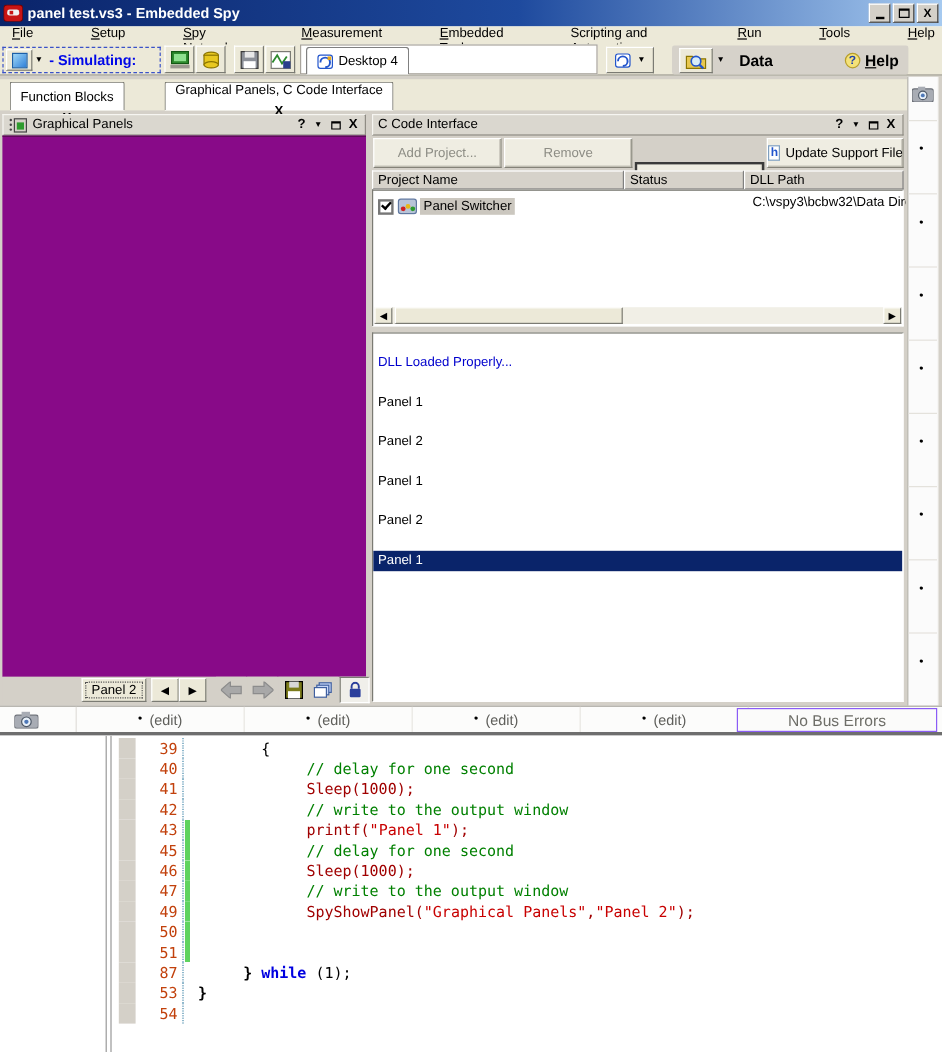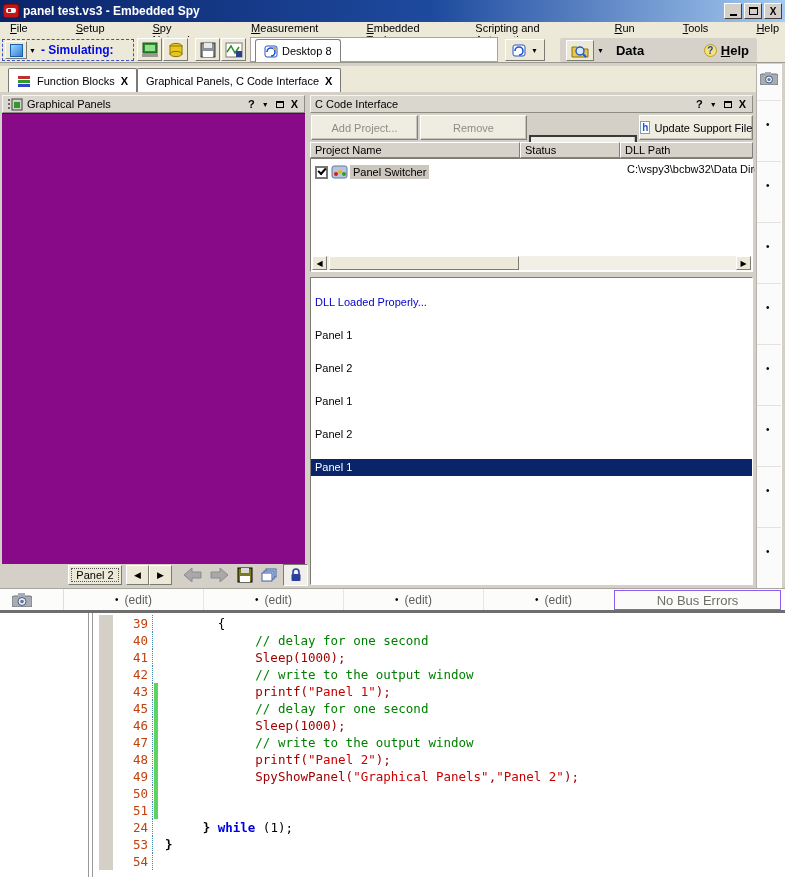--- a/index.html
+++ b/index.html
@@ -53,21 +53,21 @@
     border-radius:2px; display:flex; align-items:center; padding:0 8px 0 6px; }
   .datalabel, .helplabel { font-weight:bold; font-size:13px; color:#000; }
   .qicon { width:13px; height:13px; border-radius:50%; background:#F4E27A; border:1px solid #B89E2A;
     color:#2244AA; font-size:10px; font-weight:bold; display:flex; align-items:center;
     justify-content:center; margin-right:4px; }
 
   
   .tabrow { position:absolute; left:0; top:66px; width:756px; height:26px; background:#ECE9D8; }
   .dtab { position:absolute; top:2px; height:24px; background:#fff; border:1px solid #7B7B73;
     border-bottom:none; border-radius:2px 2px 0 0; display:flex; align-items:center;
-    padding:0 8px; font-size:11px; gap:6px; }
+    padding:0 8px; font-size:11px; gap:6px;flex-direction:column; }
   .tabx { font-weight:bold; font-size:11px; cursor:default; }
 
   
   .phead { position:absolute; height:18px; background:#DAD7CF; border:1px solid;
     border-color:#F6F5F1 #8F8C84 #8F8C84 #F6F5F1; display:flex; align-items:center;
     padding:0 4px; font-size:11px; }
   .phead .ptitle { flex:1; margin-left:4px; }
   .pctl { display:flex; align-items:center; gap:7px; font-size:11px; font-weight:bold;
     margin-right:2px; }
   .pctl .sm { font-size:7px; }
@@ -234,21 +234,21 @@
       </svg>
     </div>
 
     <div class="whitestrip"></div>
     <div class="desktab">
       <svg width="14" height="13">
         <rect x="1" y="1" width="12" height="11" rx="2" fill="#fff" stroke="#2255CC"></rect>
         <path d="M3 7 a4 4 0 1 1 4 4" fill="none" stroke="#2255CC" stroke-width="1.6"></path>
         <rect x="9" y="2" width="3" height="3" fill="#E8A818"></rect>
       </svg>
-      <span>Desktop 8</span>
+      <span>Desktop 4</span>
     </div>
 
     <div class="rddbtn r3">
       <svg width="14" height="13">
         <rect x="1" y="1" width="12" height="11" rx="2" fill="#fff" stroke="#2255CC"></rect>
         <path d="M3 7 a4 4 0 1 1 4 4" fill="none" stroke="#2255CC" stroke-width="1.6"></path>
       </svg>
       <span class="dd">▼</span>
     </div>
 
@@ -522,45 +522,39 @@
           <span class="ct"><span class="sg-p">            </span><span class="sg-f">Sleep(1000);</span></span>
         </div>
         <div class="cl">
           <span class="gut"></span>
           <span class="ln">47</span>
           <span class="bar chg"></span>
           <span class="ct"><span class="sg-p">            </span><span class="sg-c">// write to the output window</span></span>
         </div>
         <div class="cl">
           <span class="gut"></span>
-          <span class="ln">48</span>
-          <span class="bar chg"></span>
-          <span class="ct"><span class="sg-p">            </span><span class="sg-f">printf(</span><span class="sg-s">"Panel 2"</span><span class="sg-f">);</span></span>
-        </div>
-        <div class="cl">
-          <span class="gut"></span>
           <span class="ln">49</span>
           <span class="bar chg"></span>
           <span class="ct"><span class="sg-p">            </span><span class="sg-f">SpyShowPanel(</span><span class="sg-s">"Graphical Panels"</span><span class="sg-f">,</span><span class="sg-s">"Panel 2"</span><span class="sg-f">);</span></span>
         </div>
         <div class="cl">
           <span class="gut"></span>
           <span class="ln">50</span>
           <span class="bar chg"></span>
           <span class="ct"></span>
         </div>
         <div class="cl">
           <span class="gut"></span>
           <span class="ln">51</span>
           <span class="bar chg"></span>
           <span class="ct"></span>
         </div>
         <div class="cl">
           <span class="gut"></span>
-          <span class="ln">24</span>
+          <span class="ln">87</span>
           <span class="bar"></span>
           <span class="ct"><span class="sg-b">     } </span><span class="sg-k">while</span><span class="sg-p"> (1);</span></span>
         </div>
         <div class="cl">
           <span class="gut"></span>
           <span class="ln">53</span>
           <span class="bar"></span>
           <span class="ct"><span class="sg-b">}</span></span>
         </div>
         <div class="cl">

